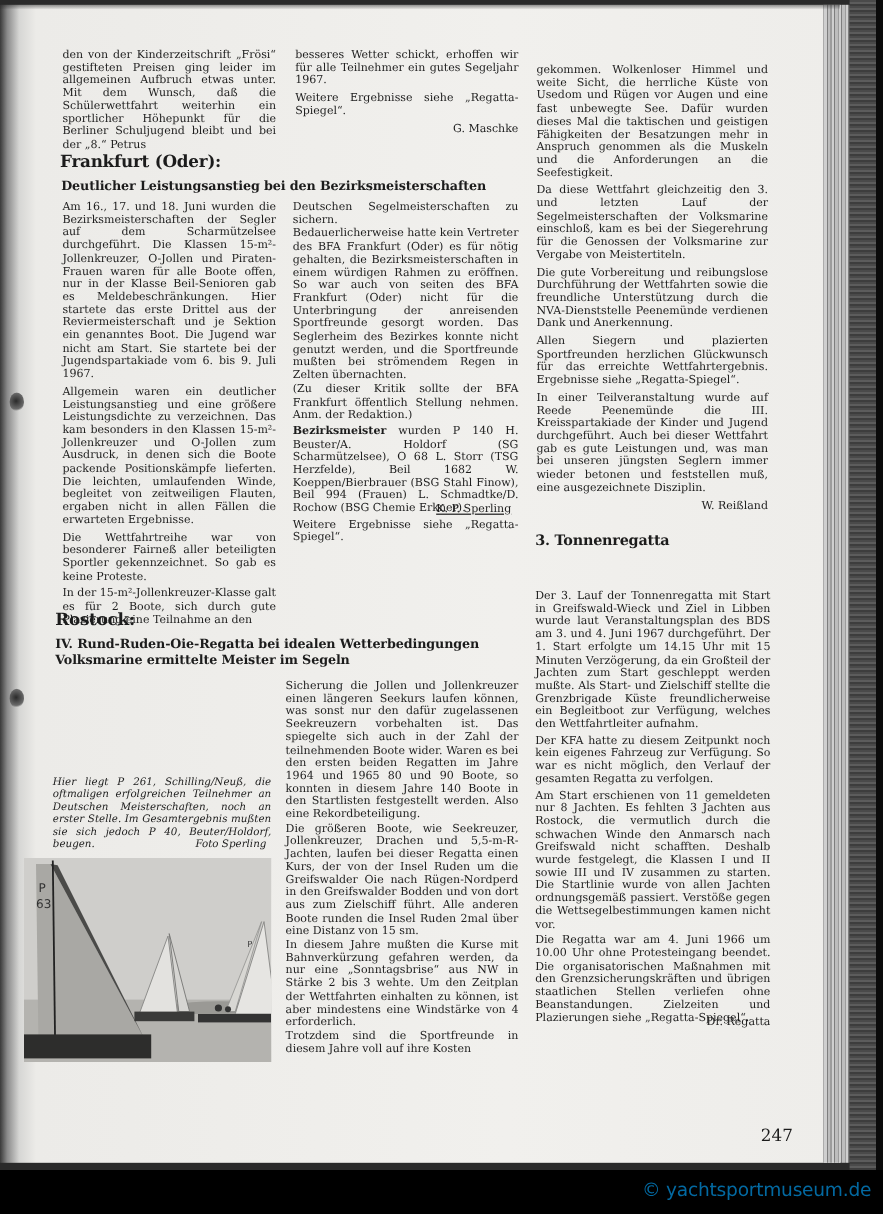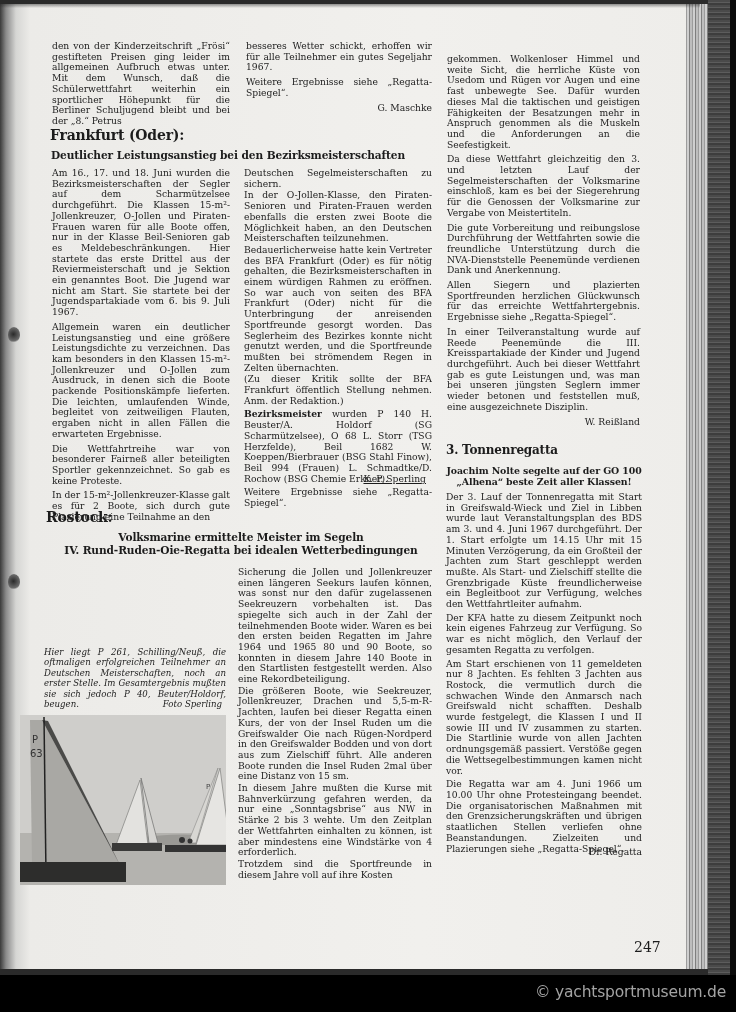--- a/index.html
+++ b/index.html
@@ -20,39 +20,39 @@
     background: repeating-linear-gradient(180deg, #4a4a4a 0 2px, #5c5c5c 2px 3px, #3d3d3d 3px 5px);
   }
   .binding::after { content: ""; position: absolute; right: 0; top: 0; width: 6px; height: 100%; background: #0b0b0b; }
   .top-shadow { position: absolute; left: 0; top: 0; width: 700px; height: 8px; background: linear-gradient(180deg, #2a2a2a, rgba(40,40,40,0)); }
 
   .text { font-size: 9.2px; line-height: 10.7px; text-align: justify; hyphens: manual; }
   .text p { margin-bottom: 4px; }
   .col { position: absolute; }
 
   .h-region { position: absolute; font-family: "DejaVu Serif", serif; font-weight: bold; font-size: 14px; letter-spacing: -0.2px; }
-  .h-sub { position: absolute; font-family: "DejaVu Serif", serif; font-weight: bold; font-size: 10.6px; letter-spacing: -0.1px; line-height: 13px; text-align: center; }
+  .h-sub { position: absolute; font-family: "DejaVu Serif", serif; font-weight: bold; font-size: 10.6px; letter-spacing: -0.1px; line-height: 13px; }
   .h-sub-small { font-size: 9.4px; line-height: 11px; }
   .sig { text-align: right; }
   .caption { font-style: italic; font-size: 8.6px; line-height: 10.4px; text-align: justify; }
   .b { font-weight: bold; }
 
   .photo {
     position: absolute; left: 20px; top: 715px; width: 206px; height: 170px;
     background: linear-gradient(180deg, #c9c8c5 0%, #d8d7d3 55%, #bdbcb8 70%, #9e9d99 100%);
     overflow: hidden;
   }
   .photo svg { width: 100%; height: 100%; display: block; }
 
   .hole { position: absolute; width: 12px; height: 16px; border-radius: 50%; background: radial-gradient(circle at 45% 45%, #2a2a2a, #6a6a6a 60%, rgba(120,120,120,0) 75%); }
 
   .page-number { position: absolute; left: 634px; top: 939px; font-size: 14px; }
 
   .watermark { position: absolute; left: 0; top: 975px; width: 736px; height: 37px; background: #000; }
-  .watermark span { position: absolute; right: 10px; top: 8px; color: #a3a3a3; font-family: "DejaVu Sans", sans-serif; font-size: 15.5px; letter-spacing: -0.2px; }
+  .watermark span { position: absolute; right: 10px; top: 8px; color: #0369a1; font-family: "DejaVu Sans", sans-serif; font-size: 15.5px; letter-spacing: -0.2px; }
 </style>
 </head>
 <body>
 
 <div class="scan">
   <div class="page"></div>
   <div class="page-edges"></div>
   <div class="binding"></div>
   <div class="top-shadow"></div>
 
@@ -72,41 +72,40 @@
   <div class="h-sub" style="left:51px; top:149px;">Deutlicher Leistungsanstieg bei den Bezirksmeisterschaften</div>
 
   <div class="col text" style="left:52px; top:168px; width:178px;">
     <p>Am 16., 17. und 18. Juni wurden die Bezirksmeisterschaften der Segler auf dem Scharmützelsee durchgeführt. Die Klassen 15-m²-Jollenkreuzer, O-Jollen und Piraten-Frauen waren für alle Boote offen, nur in der Klasse Beil-Senioren gab es Meldebeschränkungen. Hier startete das erste Drittel aus der Reviermeisterschaft und je Sektion ein genanntes Boot. Die Jugend war nicht am Start. Sie startete bei der Jugendspartakiade vom 6. bis 9. Juli 1967.</p>
     <p>Allgemein waren ein deutlicher Leistungsanstieg und eine größere Leistungsdichte zu verzeichnen. Das kam besonders in den Klassen 15-m²-Jollenkreuzer und O-Jollen zum Ausdruck, in denen sich die Boote packende Positionskämpfe lieferten. Die leichten, umlaufenden Winde, begleitet von zeitweiligen Flauten, ergaben nicht in allen Fällen die erwarteten Ergebnisse.</p>
     <p>Die Wettfahrtreihe war von besonderer Fairneß aller beteiligten Sportler gekennzeichnet. So gab es keine Proteste.</p>
     <p>In der 15-m²-Jollenkreuzer-Klasse galt es für 2 Boote, sich durch gute Plazierung eine Teilnahme an den</p>
   </div>
   <div class="col text" style="left:244px; top:168px; width:188px;">
     <p style="margin-bottom:1px">Deutschen Segelmeisterschaften zu sichern.</p>
-    <p style="margin-bottom:1px">In der O-Jollen-Klasse, den Piraten-Senioren und Piraten-Frauen werden ebenfalls die ersten zwei Boote die Möglichkeit haben, an den Deutschen Meisterschaften teilzunehmen.</p>
     <p style="margin-bottom:1px">Bedauerlicherweise hatte kein Vertreter des BFA Frankfurt (Oder) es für nötig gehalten, die Bezirksmeisterschaften in einem würdigen Rahmen zu eröffnen. So war auch von seiten des BFA Frankfurt (Oder) nicht für die Unterbringung der anreisenden Sportfreunde gesorgt worden. Das Seglerheim des Bezirkes konnte nicht genutzt werden, und die Sportfreunde mußten bei strömendem Regen in Zelten übernachten.</p>
     <p style="margin-bottom:3px">(Zu dieser Kritik sollte der BFA Frankfurt öffentlich Stellung nehmen. Anm. der Redaktion.)</p>
     <p style="margin-bottom:2px"><span class="b">Bezirksmeister</span><span> wurden P 140 H. Beuster/A. Holdorf (SG Scharmützelsee), O 68 L. Storr (TSG Herzfelde), Beil 1682 W. Koeppen/Bierbrauer (BSG Stahl Finow), Beil 994 (Frauen) L. Schmadtke/D. Rochow (BSG Chemie Erkner).</span></p>
     <p class="sig" style="margin-top:-12px; margin-bottom:2px; padding-right:6px;text-decoration:underline;">K. P. Sperling</p>
     <p>Weitere Ergebnisse siehe „Regatta-Spiegel“.</p>
   </div>
 
   <div class="col text" style="left:447px; top:54px; width:193px;">
     <p>gekommen. Wolkenloser Himmel und weite Sicht, die herrliche Küste von Usedom und Rügen vor Augen und eine fast unbewegte See. Dafür wurden dieses Mal die taktischen und geistigen Fähigkeiten der Besatzungen mehr in Anspruch genommen als die Muskeln und die Anforderungen an die Seefestigkeit.</p>
     <p>Da diese Wettfahrt gleichzeitig den 3. und letzten Lauf der Segelmeisterschaften der Volksmarine einschloß, kam es bei der Siegerehrung für die Genossen der Volksmarine zur Vergabe von Meistertiteln.</p>
     <p>Die gute Vorbereitung und reibungslose Durchführung der Wettfahrten sowie die freundliche Unterstützung durch die NVA-Dienststelle Peenemünde verdienen Dank und Anerkennung.</p>
     <p>Allen Siegern und plazierten Sportfreunden herzlichen Glückwunsch für das erreichte Wettfahrtergebnis. Ergebnisse siehe „Regatta-Spiegel“.</p>
     <p>In einer Teilveranstaltung wurde auf Reede Peenemünde die III. Kreisspartakiade der Kinder und Jugend durchgeführt. Auch bei dieser Wettfahrt gab es gute Leistungen und, was man bei unseren jüngsten Seglern immer wieder betonen und feststellen muß, eine ausgezeichnete Disziplin.</p>
     <p class="sig">W. Reißland</p>
   </div>
 
   <div class="h-region" style="left:46px; top:509px;">Rostock:</div>
   <div class="h-sub" style="left:46px; top:531px; width:390px;">
+    <div>IV. Rund-Ruden-Oie-Regatta bei idealen Wetterbedingungen</div>
     <div>Volksmarine ermittelte Meister im Segeln</div>
-    <div>IV. Rund-Ruden-Oie-Regatta bei idealen Wetterbedingungen</div>
   </div>
 
   <div class="col caption" style="left:44px; top:647px; width:182px;">
     <span>Hier liegt P 261, Schilling/Neuß, die oftmaligen erfolgreichen Teilnehmer an Deutschen Meisterschaften, noch an erster Stelle. Im Gesamtergebnis mußten sie sich jedoch P 40, Beuter/Holdorf, beugen.</span>
     <span style="float:right; margin-right:4px;">Foto Sperling</span>
   </div>
 
   <div class="photo" title="Segelboote auf dem Wasser, vorne Boot mit Segelnummer P 63">
     <svg viewBox="0 0 206 170" preserveAspectRatio="none">
       <rect x="0" y="0" width="206" height="120" fill="#cfcecb"></rect>
@@ -134,21 +133,20 @@
   </div>
 
   <div class="col text" style="left:238px; top:567px; width:194px;">
     <p style="margin-bottom:1px">Sicherung die Jollen und Jollenkreuzer einen längeren Seekurs laufen können, was sonst nur den dafür zugelassenen Seekreuzern vorbehalten ist. Das spiegelte sich auch in der Zahl der teilnehmenden Boote wider. Waren es bei den ersten beiden Regatten im Jahre 1964 und 1965 80 und 90 Boote, so konnten in diesem Jahre 140 Boote in den Startlisten festgestellt werden. Also eine Rekordbeteiligung.</p>
     <p style="margin-bottom:1px">Die größeren Boote, wie Seekreuzer, Jollenkreuzer, Drachen und 5,5-m-R-Jachten, laufen bei dieser Regatta einen Kurs, der von der Insel Ruden um die Greifswalder Oie nach Rügen-Nordperd in den Greifswalder Bodden und von dort aus zum Zielschiff führt. Alle anderen Boote runden die Insel Ruden 2mal über eine Distanz von 15 sm.</p>
     <p style="margin-bottom:1px">In diesem Jahre mußten die Kurse mit Bahnverkürzung gefahren werden, da nur eine „Sonntagsbrise“ aus NW in Stärke 2 bis 3 wehte. Um den Zeitplan der Wettfahrten einhalten zu können, ist aber mindestens eine Windstärke von 4 erforderlich.</p>
     <p>Trotzdem sind die Sportfreunde in diesem Jahre voll auf ihre Kosten</p>
   </div>
 
   <div class="h-region" style="left:446px; top:443px; font-size:12px;">3. Tonnenregatta</div>
-  <div class="h-sub h-sub-small" style="left:446px; top:465px; width:196px;">Joachim Nolte segelte auf der GO 100 „Alhena“ beste Zeit aller Klassen!</div>
   <div class="col text" style="left:446px; top:492px; width:196px;">
     <p style="margin-bottom:3px">Der 3. Lauf der Tonnenregatta mit Start in Greifswald-Wieck und Ziel in Libben wurde laut Veranstaltungsplan des BDS am 3. und 4. Juni 1967 durchgeführt. Der 1. Start erfolgte um 14.15 Uhr mit 15 Minuten Verzögerung, da ein Großteil der Jachten zum Start geschleppt werden mußte. Als Start- und Zielschiff stellte die Grenzbrigade Küste freundlicherweise ein Begleitboot zur Verfügung, welches den Wettfahrtleiter aufnahm.</p>
     <p style="margin-bottom:3px">Der KFA hatte zu diesem Zeitpunkt noch kein eigenes Fahrzeug zur Verfügung. So war es nicht möglich, den Verlauf der gesamten Regatta zu verfolgen.</p>
     <p style="margin-bottom:3px">Am Start erschienen von 11 gemeldeten nur 8 Jachten. Es fehlten 3 Jachten aus Rostock, die vermutlich durch die schwachen Winde den Anmarsch nach Greifswald nicht schafften. Deshalb wurde festgelegt, die Klassen I und II sowie III und IV zusammen zu starten. Die Startlinie wurde von allen Jachten ordnungsgemäß passiert. Verstöße gegen die Wettsegelbestimmungen kamen nicht vor.</p>
     <p>Die Regatta war am 4. Juni 1966 um 10.00 Uhr ohne Protesteingang beendet. Die organisatorischen Maßnahmen mit den Grenzsicherungskräften und übrigen staatlichen Stellen verliefen ohne Beanstandungen. Zielzeiten und Plazierungen siehe „Regatta-Spiegel“.</p>
     <p class="sig" style="margin-top:-11px;">Dr. Regatta</p>
   </div>
 
   <div class="page-number">247</div>
 </div>

